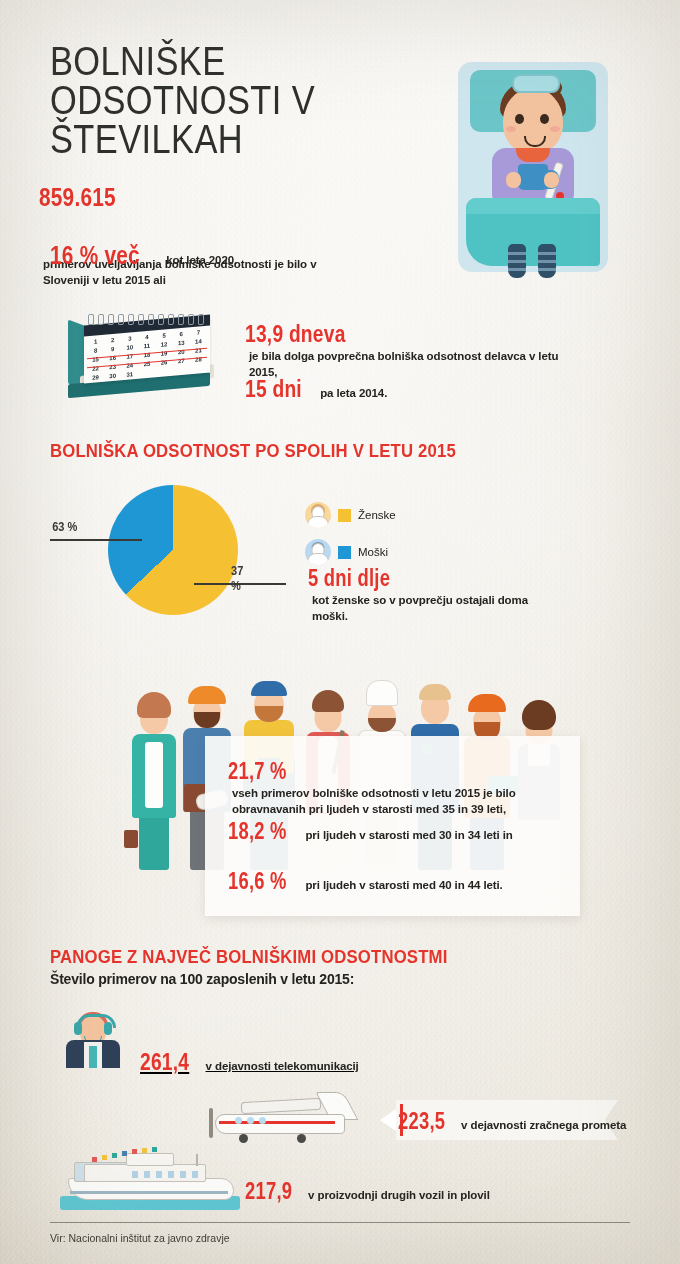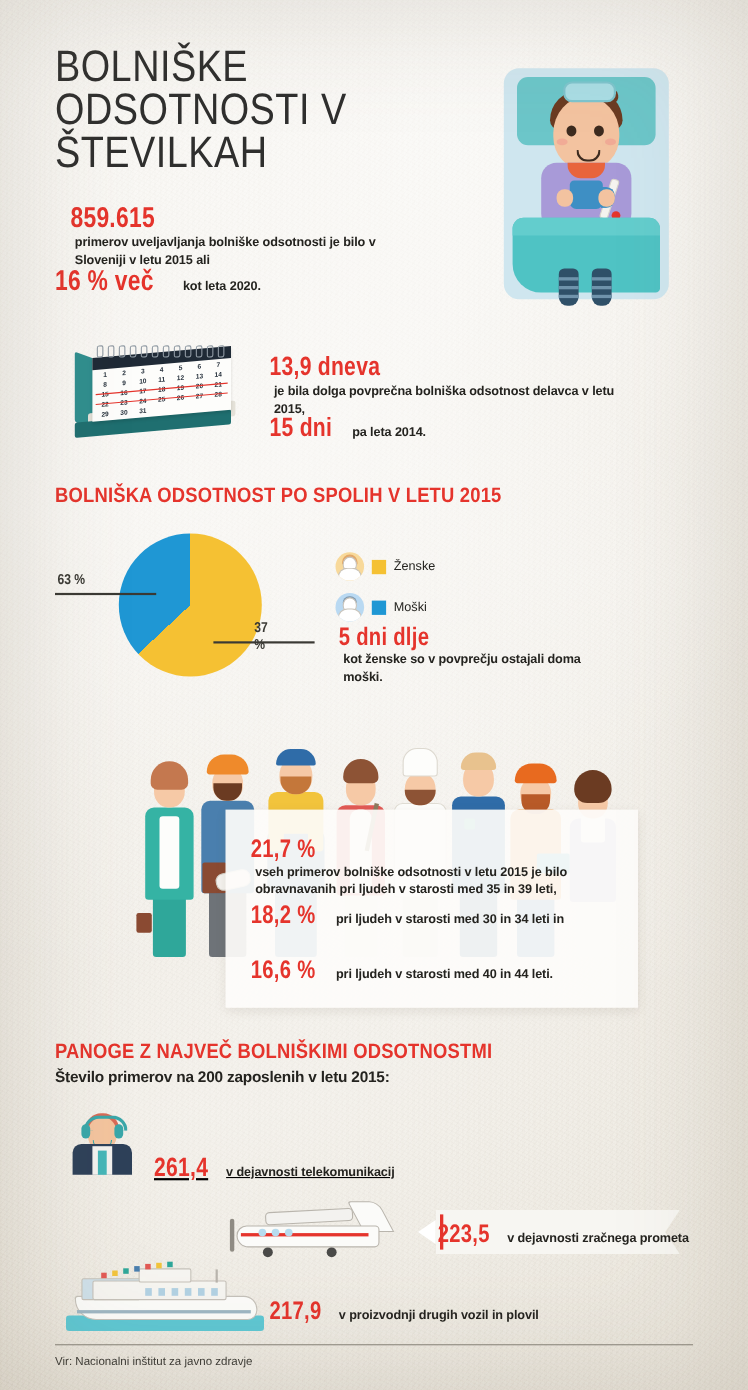--- a/index.html
+++ b/index.html
@@ -51,21 +51,21 @@
     color:#e5342c;font-weight:700;
     font-family:"Liberation Sans Narrow","Liberation Sans",sans-serif;
     font-size:19px;letter-spacing:.2px;
     transform:scaleX(.88);transform-origin:left center;display:inline-block;
   }
   .sub-head{font-size:14px;font-weight:700;color:#24231f;letter-spacing:-.2px;}
   .stat-line{display:flex;align-items:baseline;flex-wrap:wrap;}
   .stat-line .body{margin-left:4px;}
 
   
-  #block-859{position:absolute;left:64px;top:182px;width:300px;}
+  #block-859{position:absolute;left:39px;top:182px;width:300px;gap:43px;}
   #block-16{position:absolute;left:50px;top:240px;width:300px;}
   #block-139{position:absolute;left:245px;top:320px;width:320px;}
   #block-15{position:absolute;left:245px;top:375px;width:320px;}
   #head-spol{position:absolute;left:50px;top:440px;}
   #block-5dni{position:absolute;left:308px;top:565px;width:250px;}
   #head-panoge{position:absolute;left:50px;top:946px;}
   #sub-panoge{position:absolute;left:50px;top:971px;}
   #ind-1{position:absolute;left:140px;top:1048px;width:320px;text-decoration:underline;}
   #ind-3{position:absolute;left:245px;top:1178px;width:330px;}
   #source{position:absolute;left:50px;top:1232px;font-size:10.5px;color:#3a3934;font-weight:400;}
@@ -427,21 +427,21 @@
     <span class="body">pri ljudeh v starosti med 30 in 34 leti in</span>
   </div>
   <div id="age-3" class="stat-line">
     <span class="num n23">16,6 %</span>
     <span class="body">pri ljudeh v starosti med 40 in 44 leti.</span>
   </div>
 
   <div id="head-panoge">
     <span class="sec-head">PANOGE Z NAJVEČ BOLNIŠKIMI ODSOTNOSTMI</span>
   </div>
-  <div id="sub-panoge" class="sub-head">Število primerov na 200 zaposlenih v letu 2015:</div>
+  <div id="sub-panoge" class="sub-head">Število primerov na 100 zaposlenih v letu 2015:</div>
 
   <div class="ill" id="operator">
     <div class="hair"></div>
       <div class="hd"></div>
       <div class="band"></div>
     <div class="cup l"></div>
       <div class="cup r"></div>
       <div class="mic"></div>
     <div class="sh"></div>
       <div class="shirt"></div>

